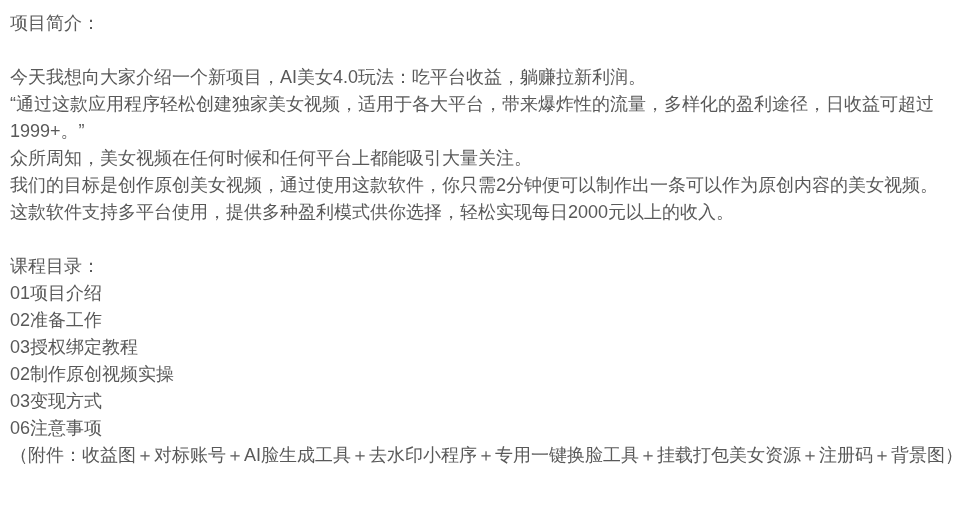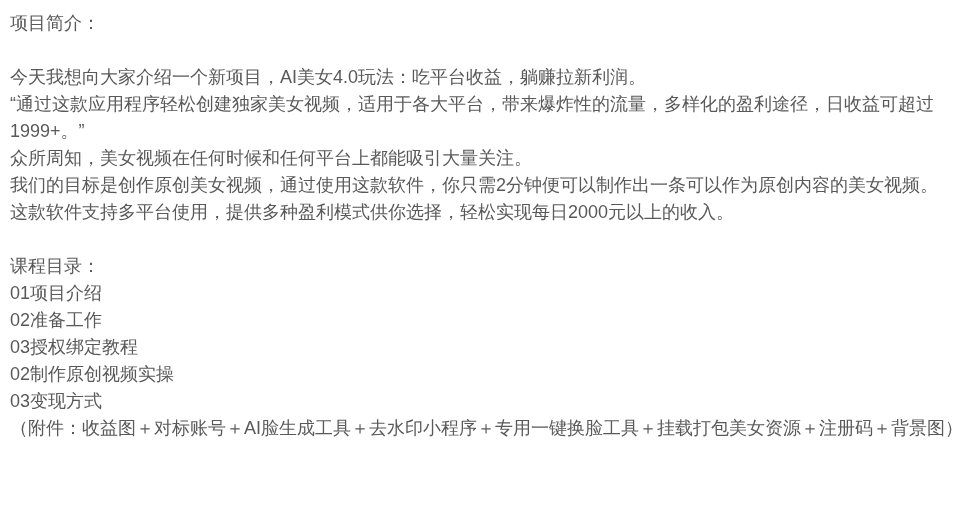--- a/index.html
+++ b/index.html
@@ -47,16 +47,17 @@
 
   <div class="line blank"></div>
 
   <div class="line">课程目录：</div>
 
   <div class="line catalog-item"><span class="num">01</span><span class="label">项目介绍</span></div>
   <div class="line catalog-item"><span class="num">02</span><span class="label">准备工作</span></div>
   <div class="line catalog-item"><span class="num">03</span><span class="label">授权绑定教程</span></div>
   <div class="line catalog-item"><span class="num">02</span><span class="label">制作原创视频实操</span></div>
   <div class="line catalog-item"><span class="num">03</span><span class="label">变现方式</span></div>
+  <div class="line catalog-item"><span class="num">06</span><span class="label">注意事项</span></div>
 
   <div class="line">（附件：收益图＋对标账号＋AI脸生成工具＋去水印小程序＋专用一键换脸工具＋挂载打包美女资源＋注册码＋背景图）</div>
 
 </div>
 
 </body></html>

